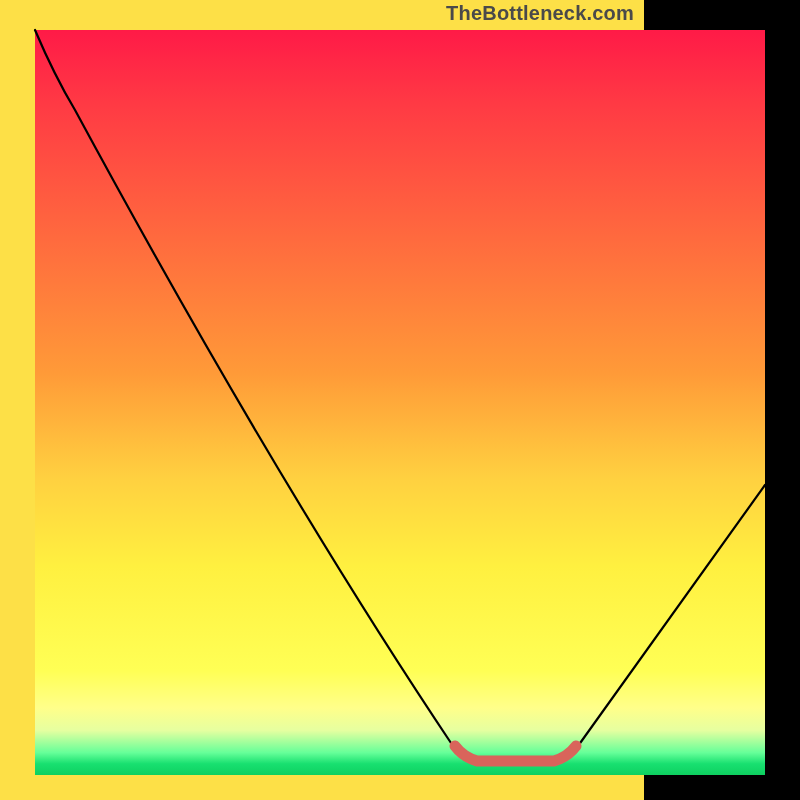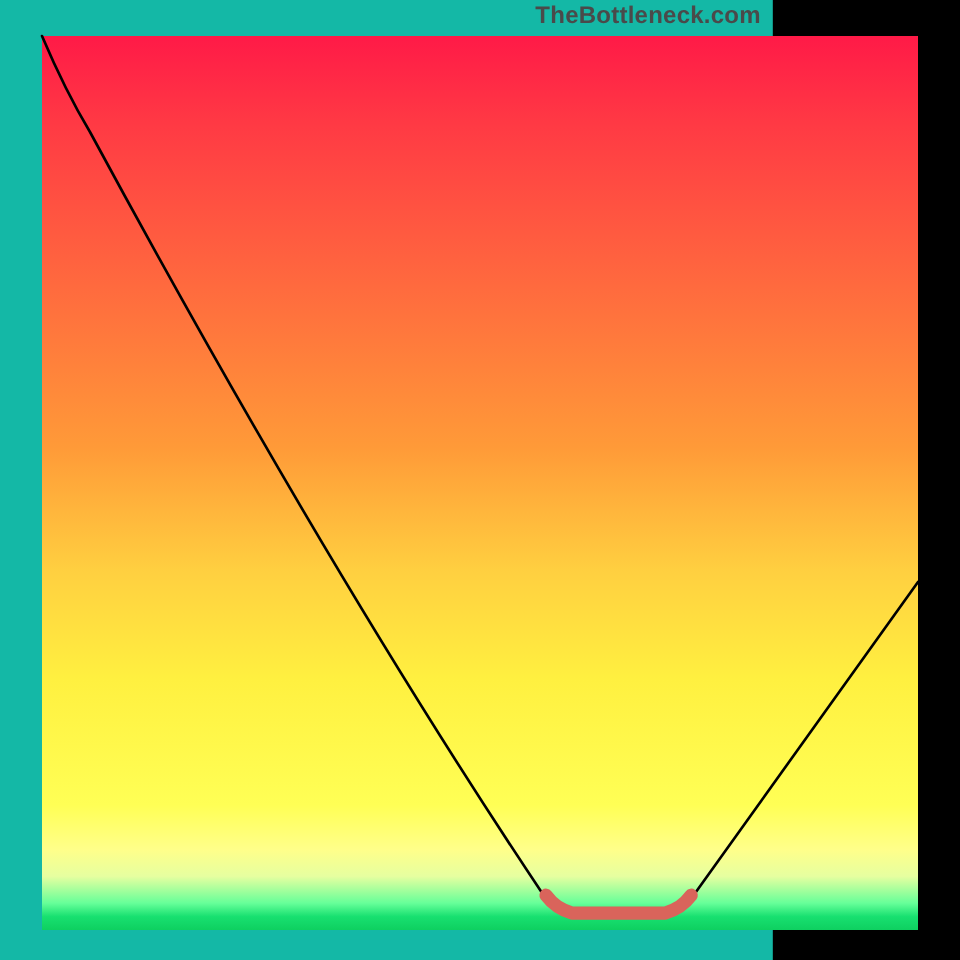--- a/index.html
+++ b/index.html
@@ -1,21 +1,21 @@
 <!DOCTYPE html>
 <html><head>
 <meta charset="utf-8">
 <style>
   * { margin: 0; padding: 0; box-sizing: border-box; }
   html, body { width: 800px; height: 800px; overflow: hidden; background: #000; }
   .frame {
     position: relative;
     width: 644px;
     height: 800px;
-    background: #14b8a6;
+    background: #fde047;
   }
   .attribution {
     position: absolute;
     top: 2px;
     right: 10px;
     font-family: Arial, Helvetica, sans-serif;
     font-size: 20px;
     font-weight: 600;
     color: #4a4a4a;
     letter-spacing: 0.2px;

